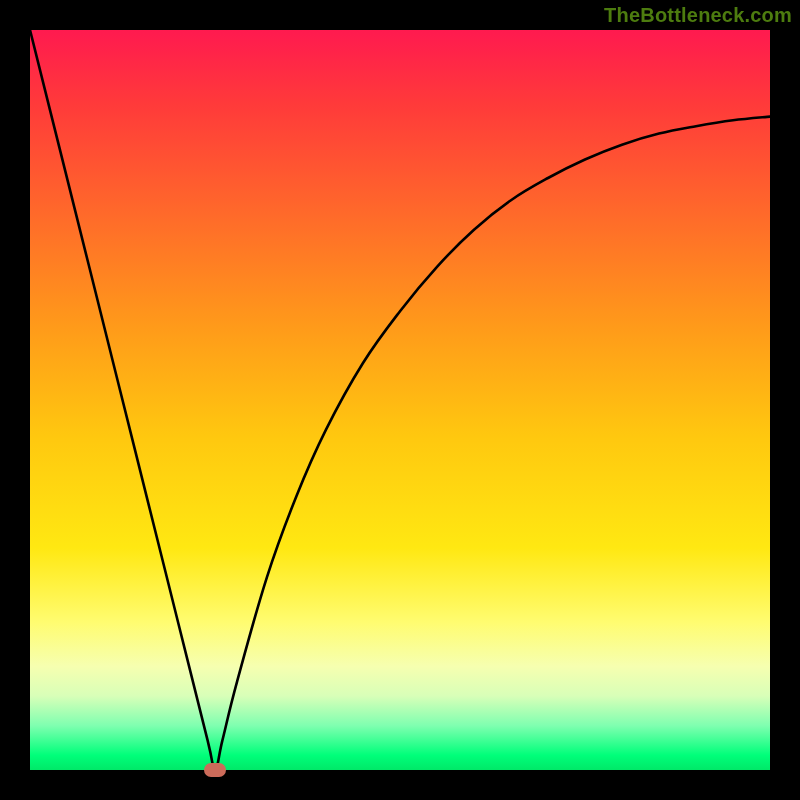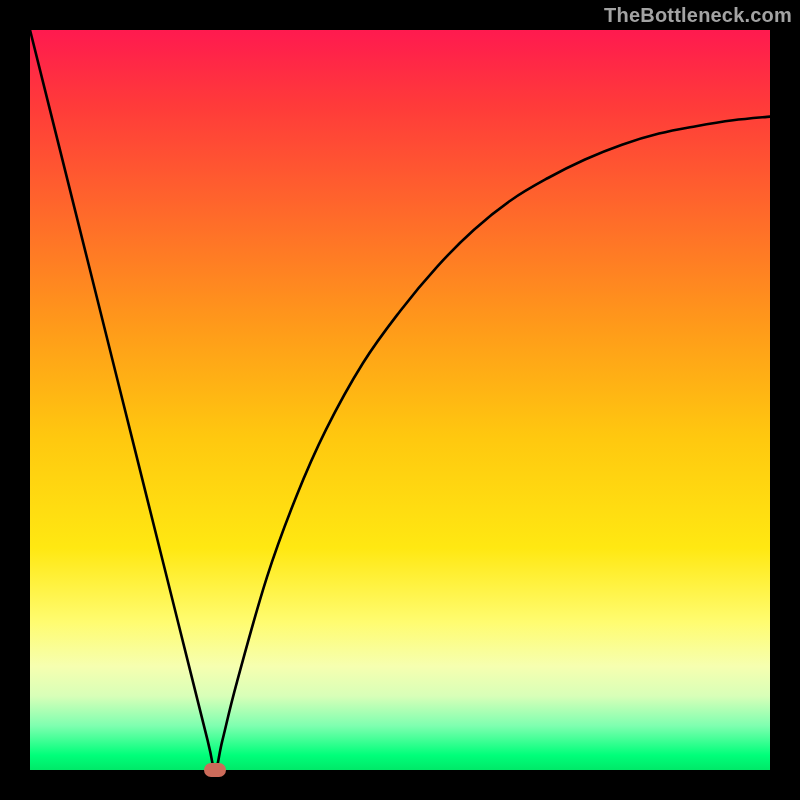--- a/index.html
+++ b/index.html
@@ -52,21 +52,21 @@
     background: #cc6b5a;
     transform: translate(-50%, -50%);
   }
   .attrib {
     position: absolute;
     top: 4px;
     right: 8px;
     font-family: Arial, Helvetica, sans-serif;
     font-size: 20px;
     font-weight: 600;
-    color: #a3a3a3;
+    color: #4d7c0f;
     letter-spacing: 0.2px;
   }
 </style>
 </head>
 <body>
 
 <div class="chart-wrap">
   <div class="attrib">TheBottleneck.com</div>
   <div class="plot-area">
     <svg class="curve" viewBox="0 0 740 740" preserveAspectRatio="none">

